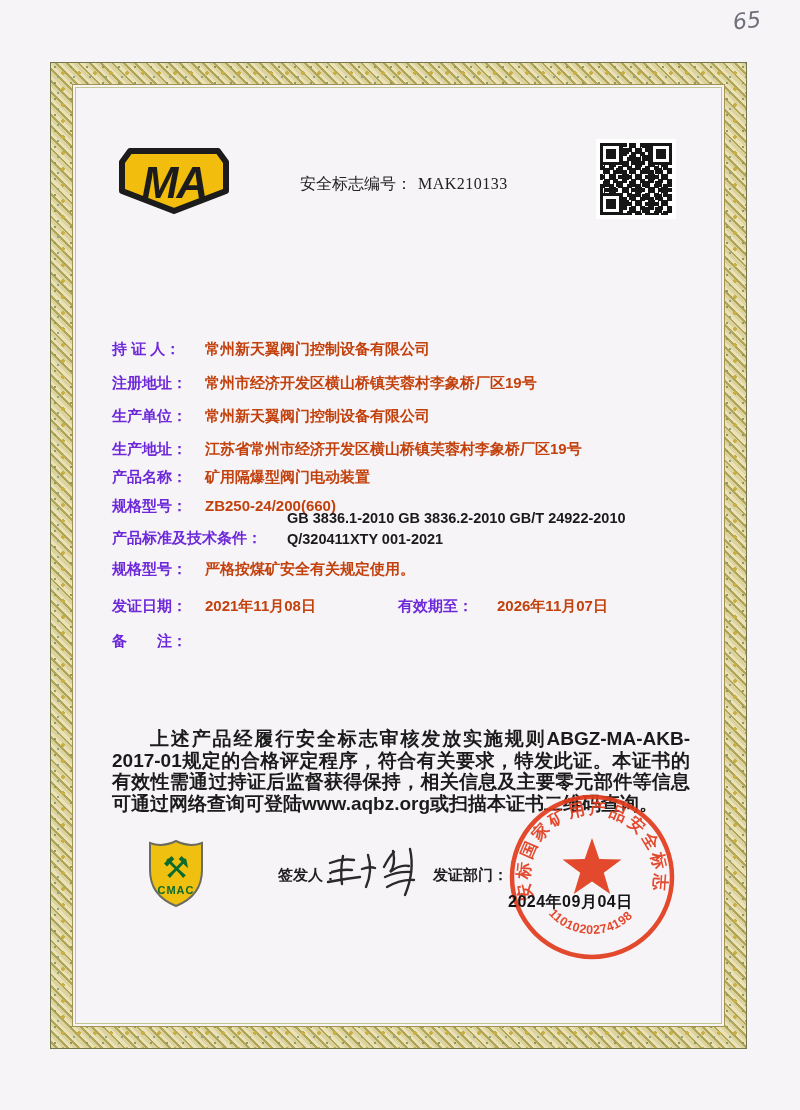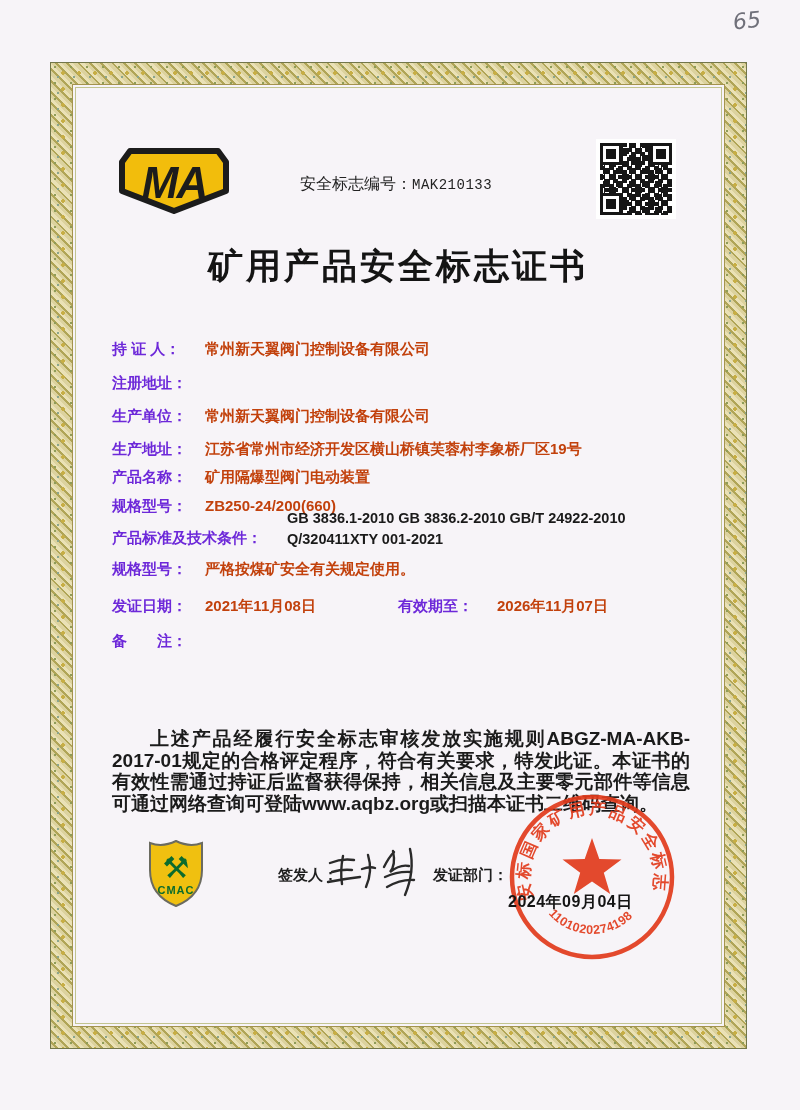--- a/index.html
+++ b/index.html
@@ -23,21 +23,21 @@
       #cfc27c;
     background-size:16px 16px,16px 16px,16px 16px,auto;
   }
   .frame-inner{position:absolute;inset:21px;background:#f7f4f8;border:1px solid #a3934e;
     box-shadow:inset 0 0 0 2px #f7f4f8, inset 0 0 0 3px #c2c490}
   .content{position:absolute;inset:0;z-index:2}
   .abs{position:absolute}
   
   .ma-badge{left:118px;top:147px;width:112px;height:68px}
   .safety-no{left:300px;top:174px;font-size:16px;color:#222;white-space:nowrap}
-  .safety-no .num{font-family:Liberation Mono, monospace;font-size:14px;margin-left:0;letter-spacing:.5px}
+  .safety-no .num{font-family:Liberation Serif, serif;font-size:16px;margin-left:6px;letter-spacing:.5px}
   
   .qr{left:596px;top:139px;width:80px;height:80px;background:#fff}
   .qr-data{position:absolute;inset:4px;
     background:
       repeating-conic-gradient(#161616 0 25%, transparent 0 50%) 0 0/9px 9px,
       repeating-conic-gradient(#161616 0 25%, transparent 0 50%) 3px 5px/13px 13px;}
   .qr-finder{position:absolute;width:16px;height:16px;border:3px solid #161616;background:#fff}
   .qr-finder::after{content:"";position:absolute;inset:3px;background:#161616}
   .qr-tl{top:4px;left:4px}.qr-tr{top:4px;right:4px}.qr-bl{bottom:4px;left:4px}
   
@@ -80,26 +80,26 @@
     <span>安全标志编号：</span><span class="num">MAK210133</span>
   </div>
 
   <div class="abs qr">
     <div class="qr-data"></div>
     <div class="qr-finder qr-tl"></div>
     <div class="qr-finder qr-tr"></div>
     <div class="qr-finder qr-bl"></div>
   </div>
 
-  <h1 class="abs title">矿用产品安全标志证书</h1>
 
   <span class="lbl" style="top:340px">持 证 人：</span>
   <span class="val" style="top:340px">常州新天翼阀门控制设备有限公司</span>
 
   <span class="lbl" style="top:374px">注册地址：</span>
+  <span class="val" style="top:374px">常州市经济开发区横山桥镇芙蓉村李象桥厂区19号</span>
 
   <span class="lbl" style="top:407px">生产单位：</span>
   <span class="val" style="top:407px">常州新天翼阀门控制设备有限公司</span>
 
   <span class="lbl" style="top:440px">生产地址：</span>
   <span class="val" style="top:440px">江苏省常州市经济开发区横山桥镇芙蓉村李象桥厂区19号</span>
 
   <span class="lbl" style="top:468px">产品名称：</span>
   <span class="val" style="top:468px">矿用隔爆型阀门电动装置</span>
 

